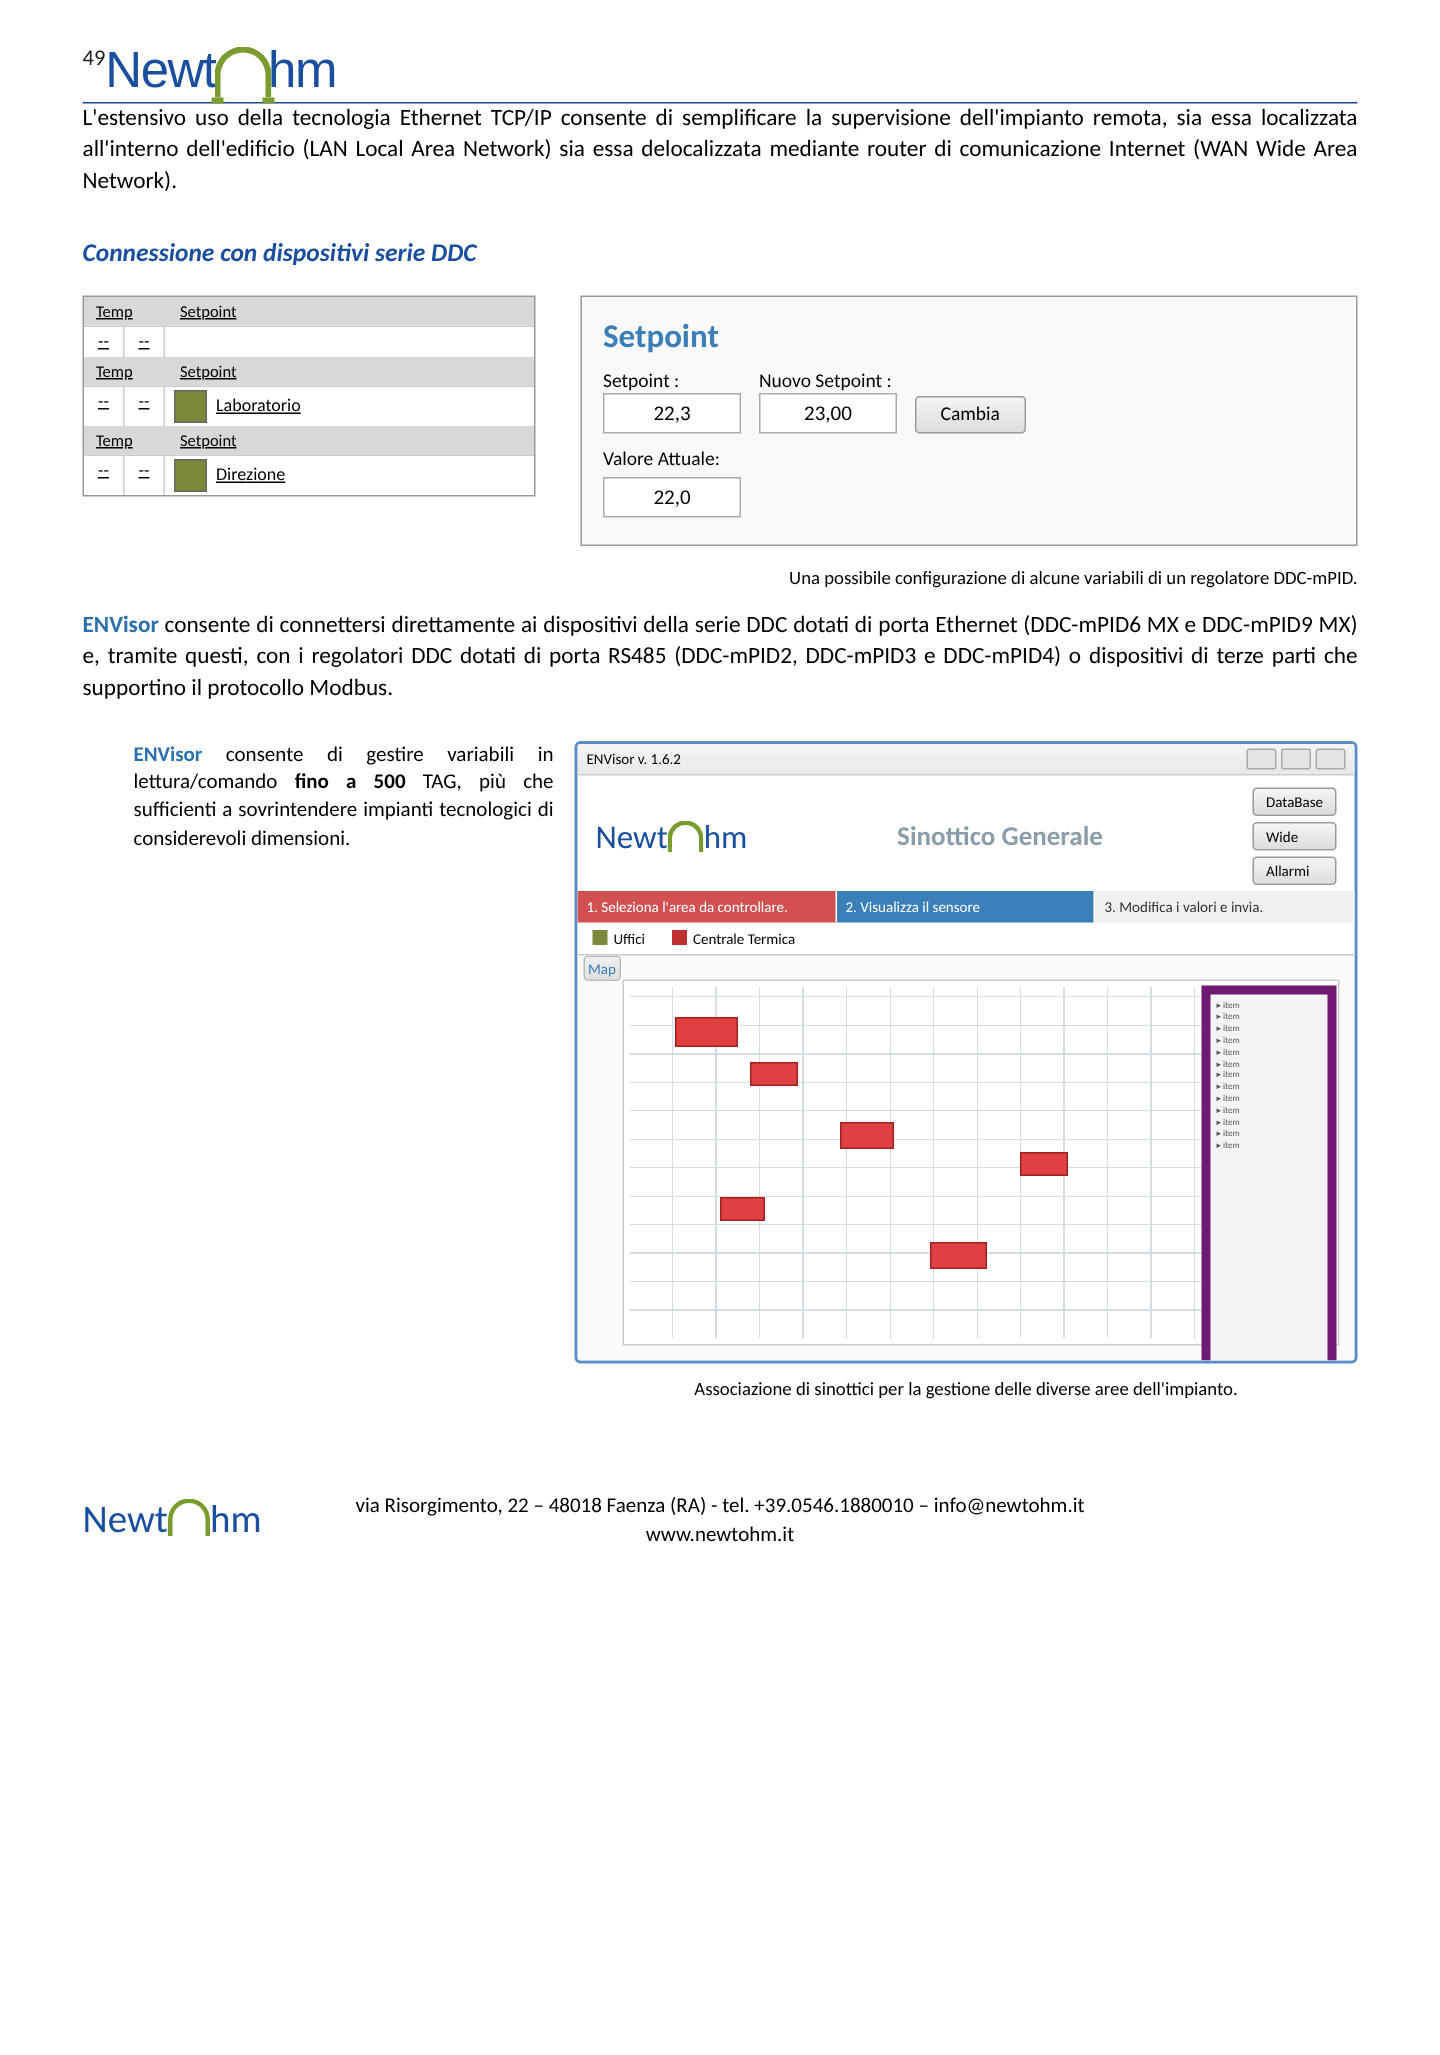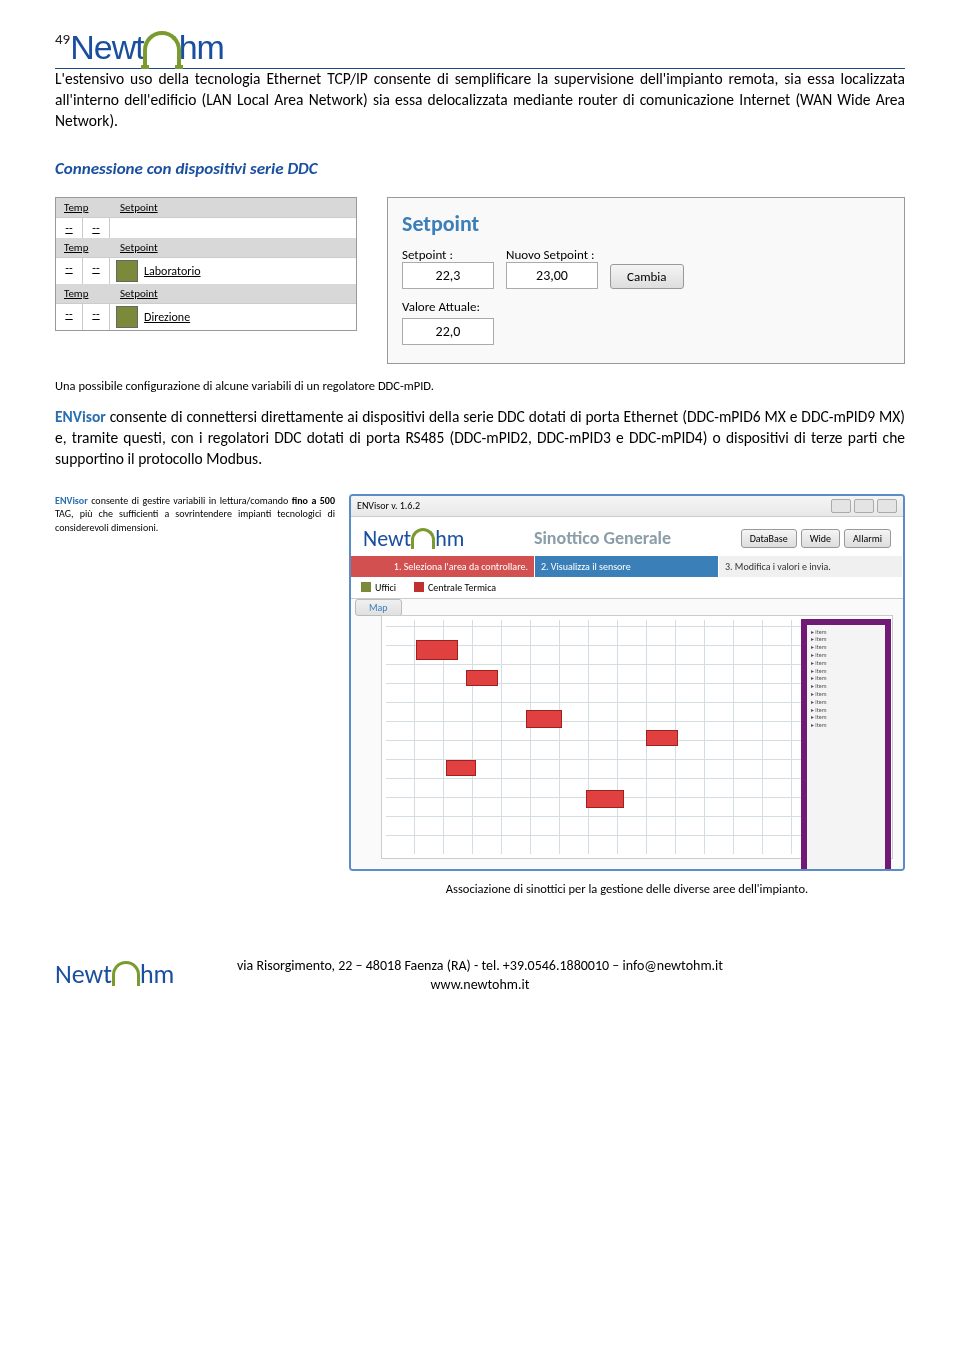--- a/index.html
+++ b/index.html
@@ -145,36 +145,37 @@
   }
   .sp-btn {
     background: linear-gradient(#f5f5f5, #ddd);
     border: 1px solid #999;
     border-radius: 3px;
     padding: 4px 16px;
     font-size: 13px;
   }
   .caption {
     font-size: 12.5px;
-    text-align: left;
+    text-align: right;
     margin-bottom: 14px;
   }
   .envisor {
     color: #2a6fb0;
     font-weight: bold;
   }
   .two-col {
     display: flex;
     gap: 14px;
   }
   .left-col {
     width: 280px;
-    font-size: 10px;
+    font-size: 14px;
     line-height: 1.35;
     text-align: justify;
+    margin-left: 34px;
   }
   .right-col {
     flex: 1;
   }
   .app-window {
     border: 2px solid #5a8dc8;
     border-radius: 4px;
     background: #fff;
     font-size: 10px;
     overflow: hidden;
@@ -202,46 +203,46 @@
     align-items: center;
   }
   .small-ohm {
     width: 18px; height: 18px; border: 3px solid #7a9b2e; border-bottom: none; border-radius: 18px 18px 0 0; display: inline-block;
   }
   .sinottico {
     font-size: 18px;
     color: #8a9da8;
     font-weight: bold;
   }
-  .app-btns { display: flex; gap: 4px; }
+  .app-btns { display: flex; gap: 4px; flex-direction: column; }
   .app-btn { background: linear-gradient(#f5f5f5,#ddd); border: 1px solid #999; border-radius: 3px; padding: 2px 8px; font-size: 10px; }
   .steps-row { display: flex; }
   .step { flex: 1; padding: 4px 6px; font-size: 10px; border-right: 1px solid #fff; }
-  .step1 { background: #d35050; color: #fff; text-align: right; }
+  .step1 { background: #d35050; color: #fff; }
   .step2 { background: #3a7fb8; color: #fff; }
   .step3 { background: #f0f0f0; color: #333; }
   .areas-row { display: flex; gap: 18px; padding: 4px 10px; background: #fff; font-size: 10px; }
   .area-item { display: flex; align-items: center; gap: 4px; }
   .sq-olive { width: 10px; height: 10px; background: #7a8a3a; }
   .sq-red { width: 10px; height: 10px; background: #c03030; }
   .map-area {
     position: relative;
     height: 270px;
     background: #fafafa;
     border-top: 1px solid #ccc;
     overflow: hidden;
   }
   .map-tab {
     position: absolute;
     top: 0;
     left: 4px;
     background: linear-gradient(#f0f0f0,#e0e0e0);
     border: 1px solid #bbb;
     border-radius: 3px;
-    padding: 1px 13px;
+    padding: 1px 2px;
     font-size: 10px;
     color: #3a7fb8;
   }
   .diagram-box {
     position: absolute;
     top: 16px;
     right: 10px;
     left: 30px;
     bottom: 10px;
     border: 1px solid #ccc;

